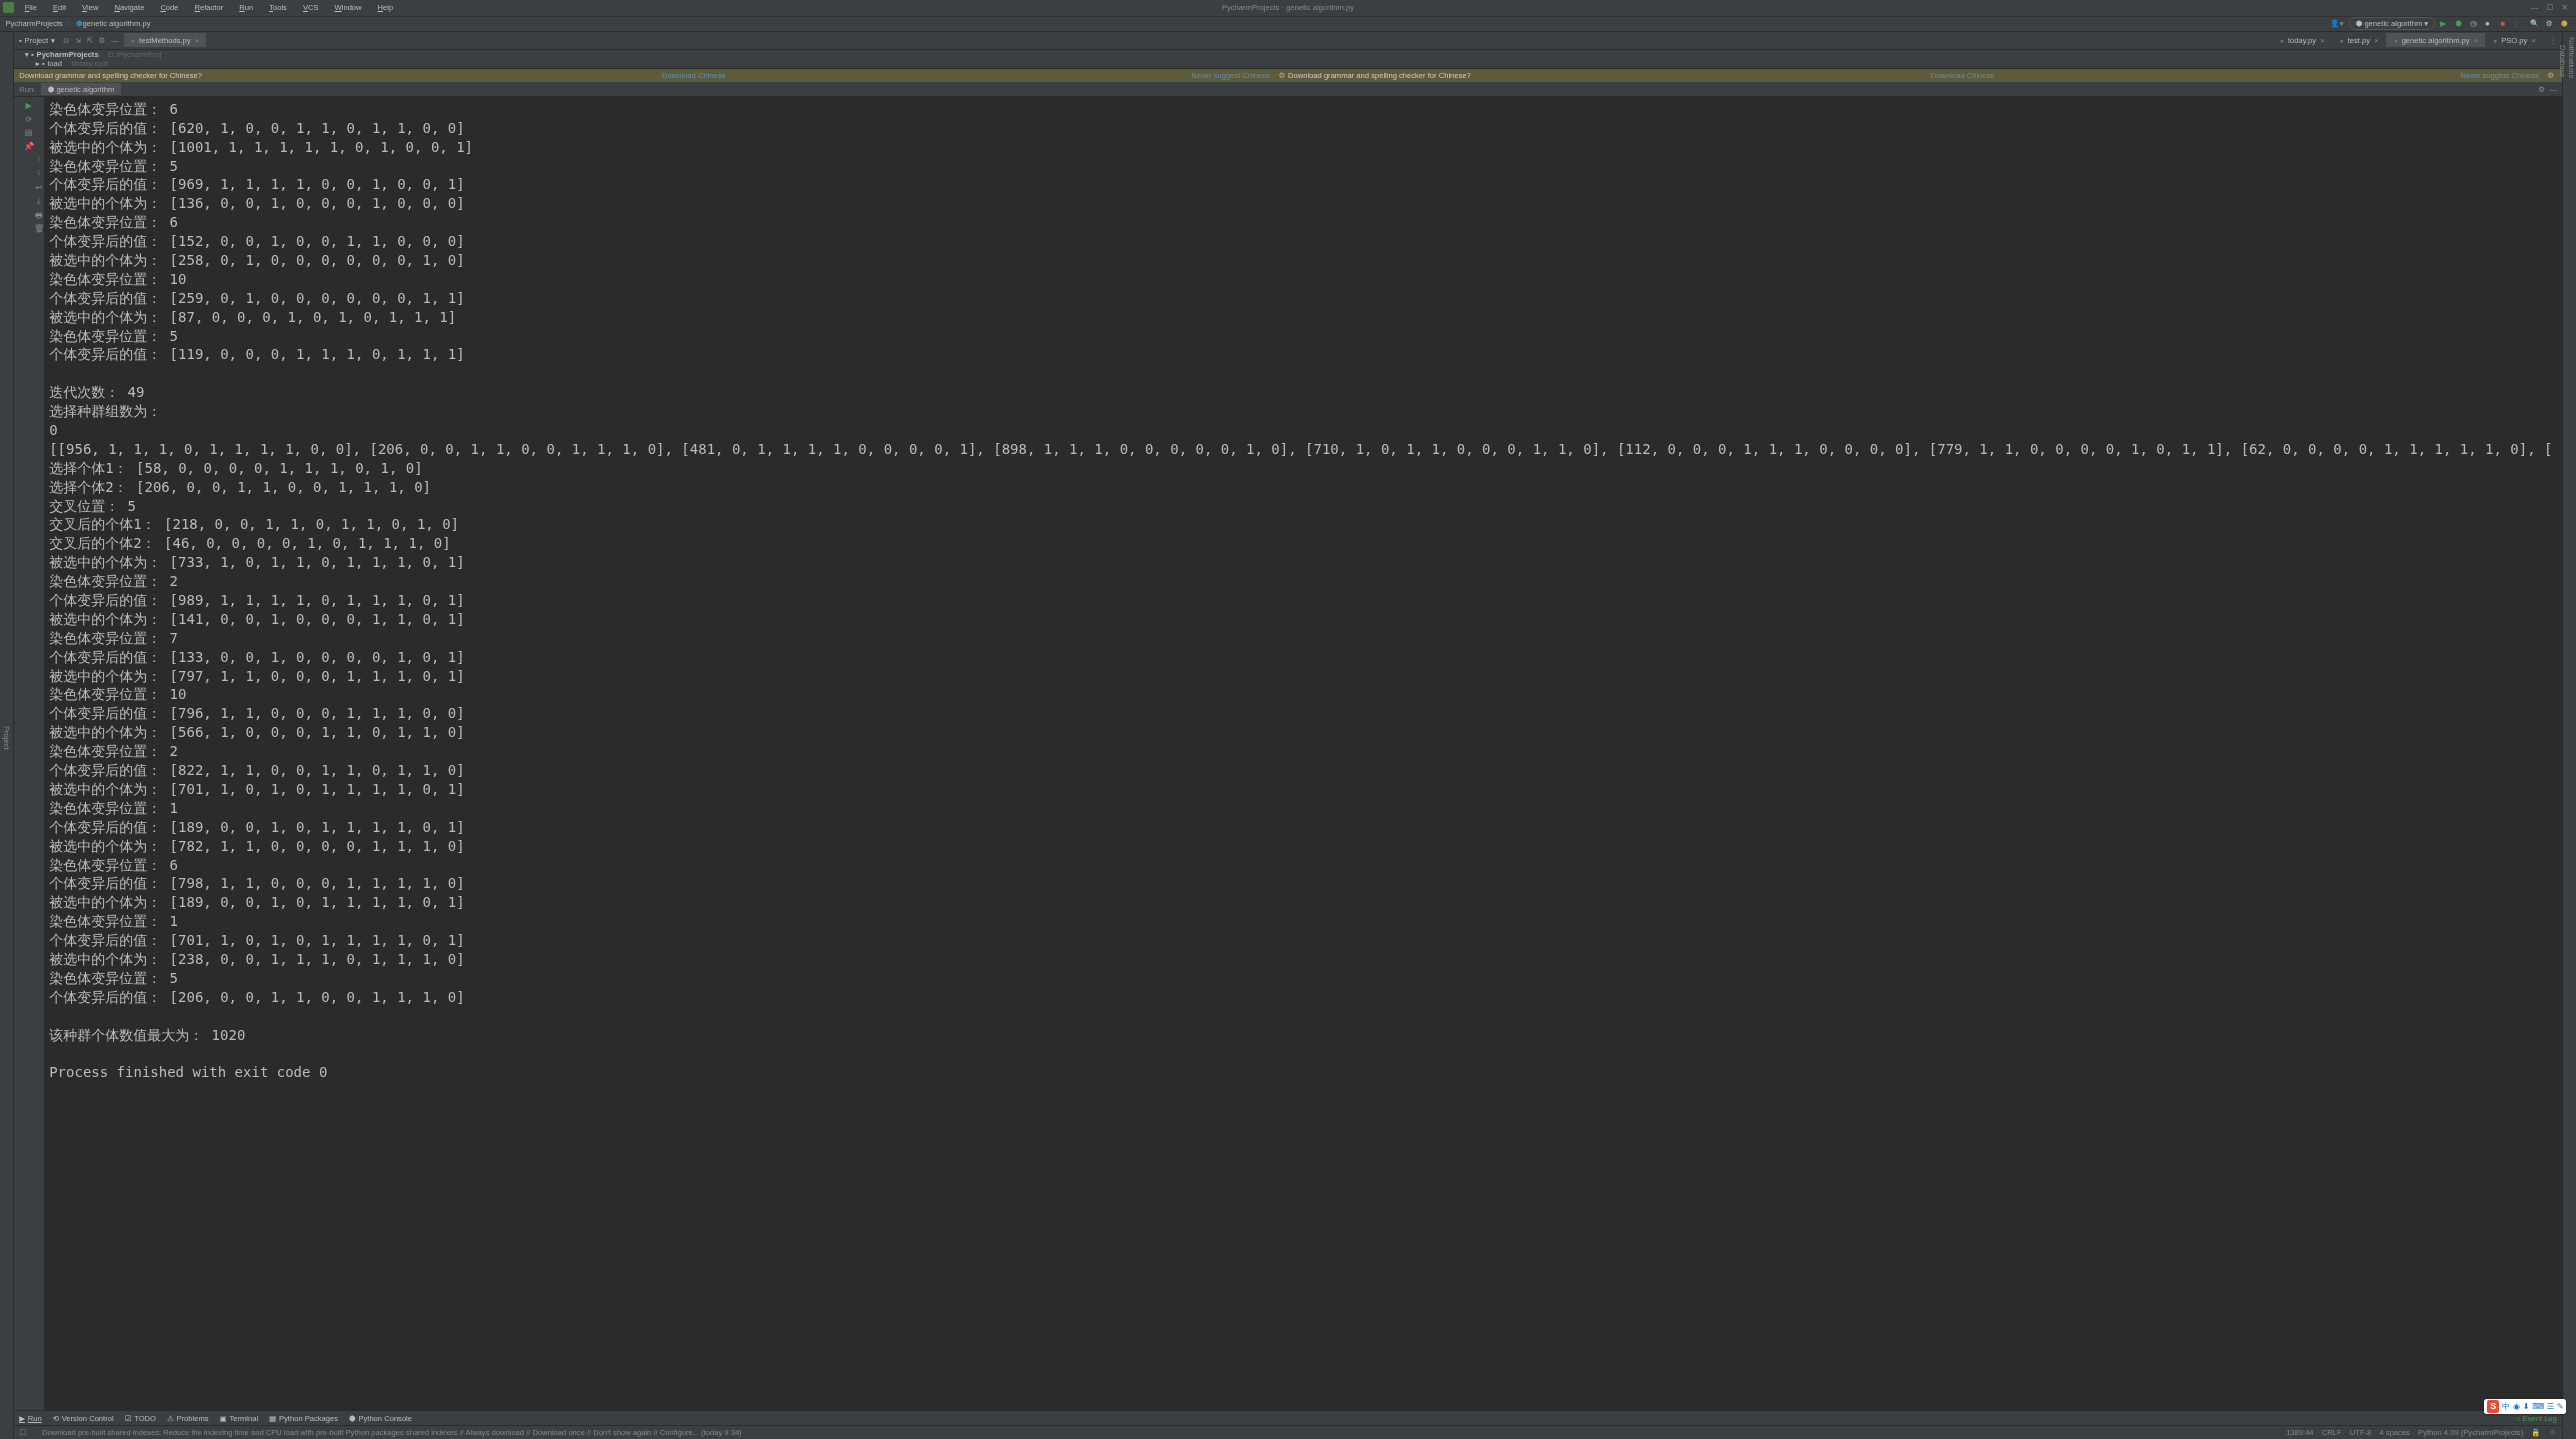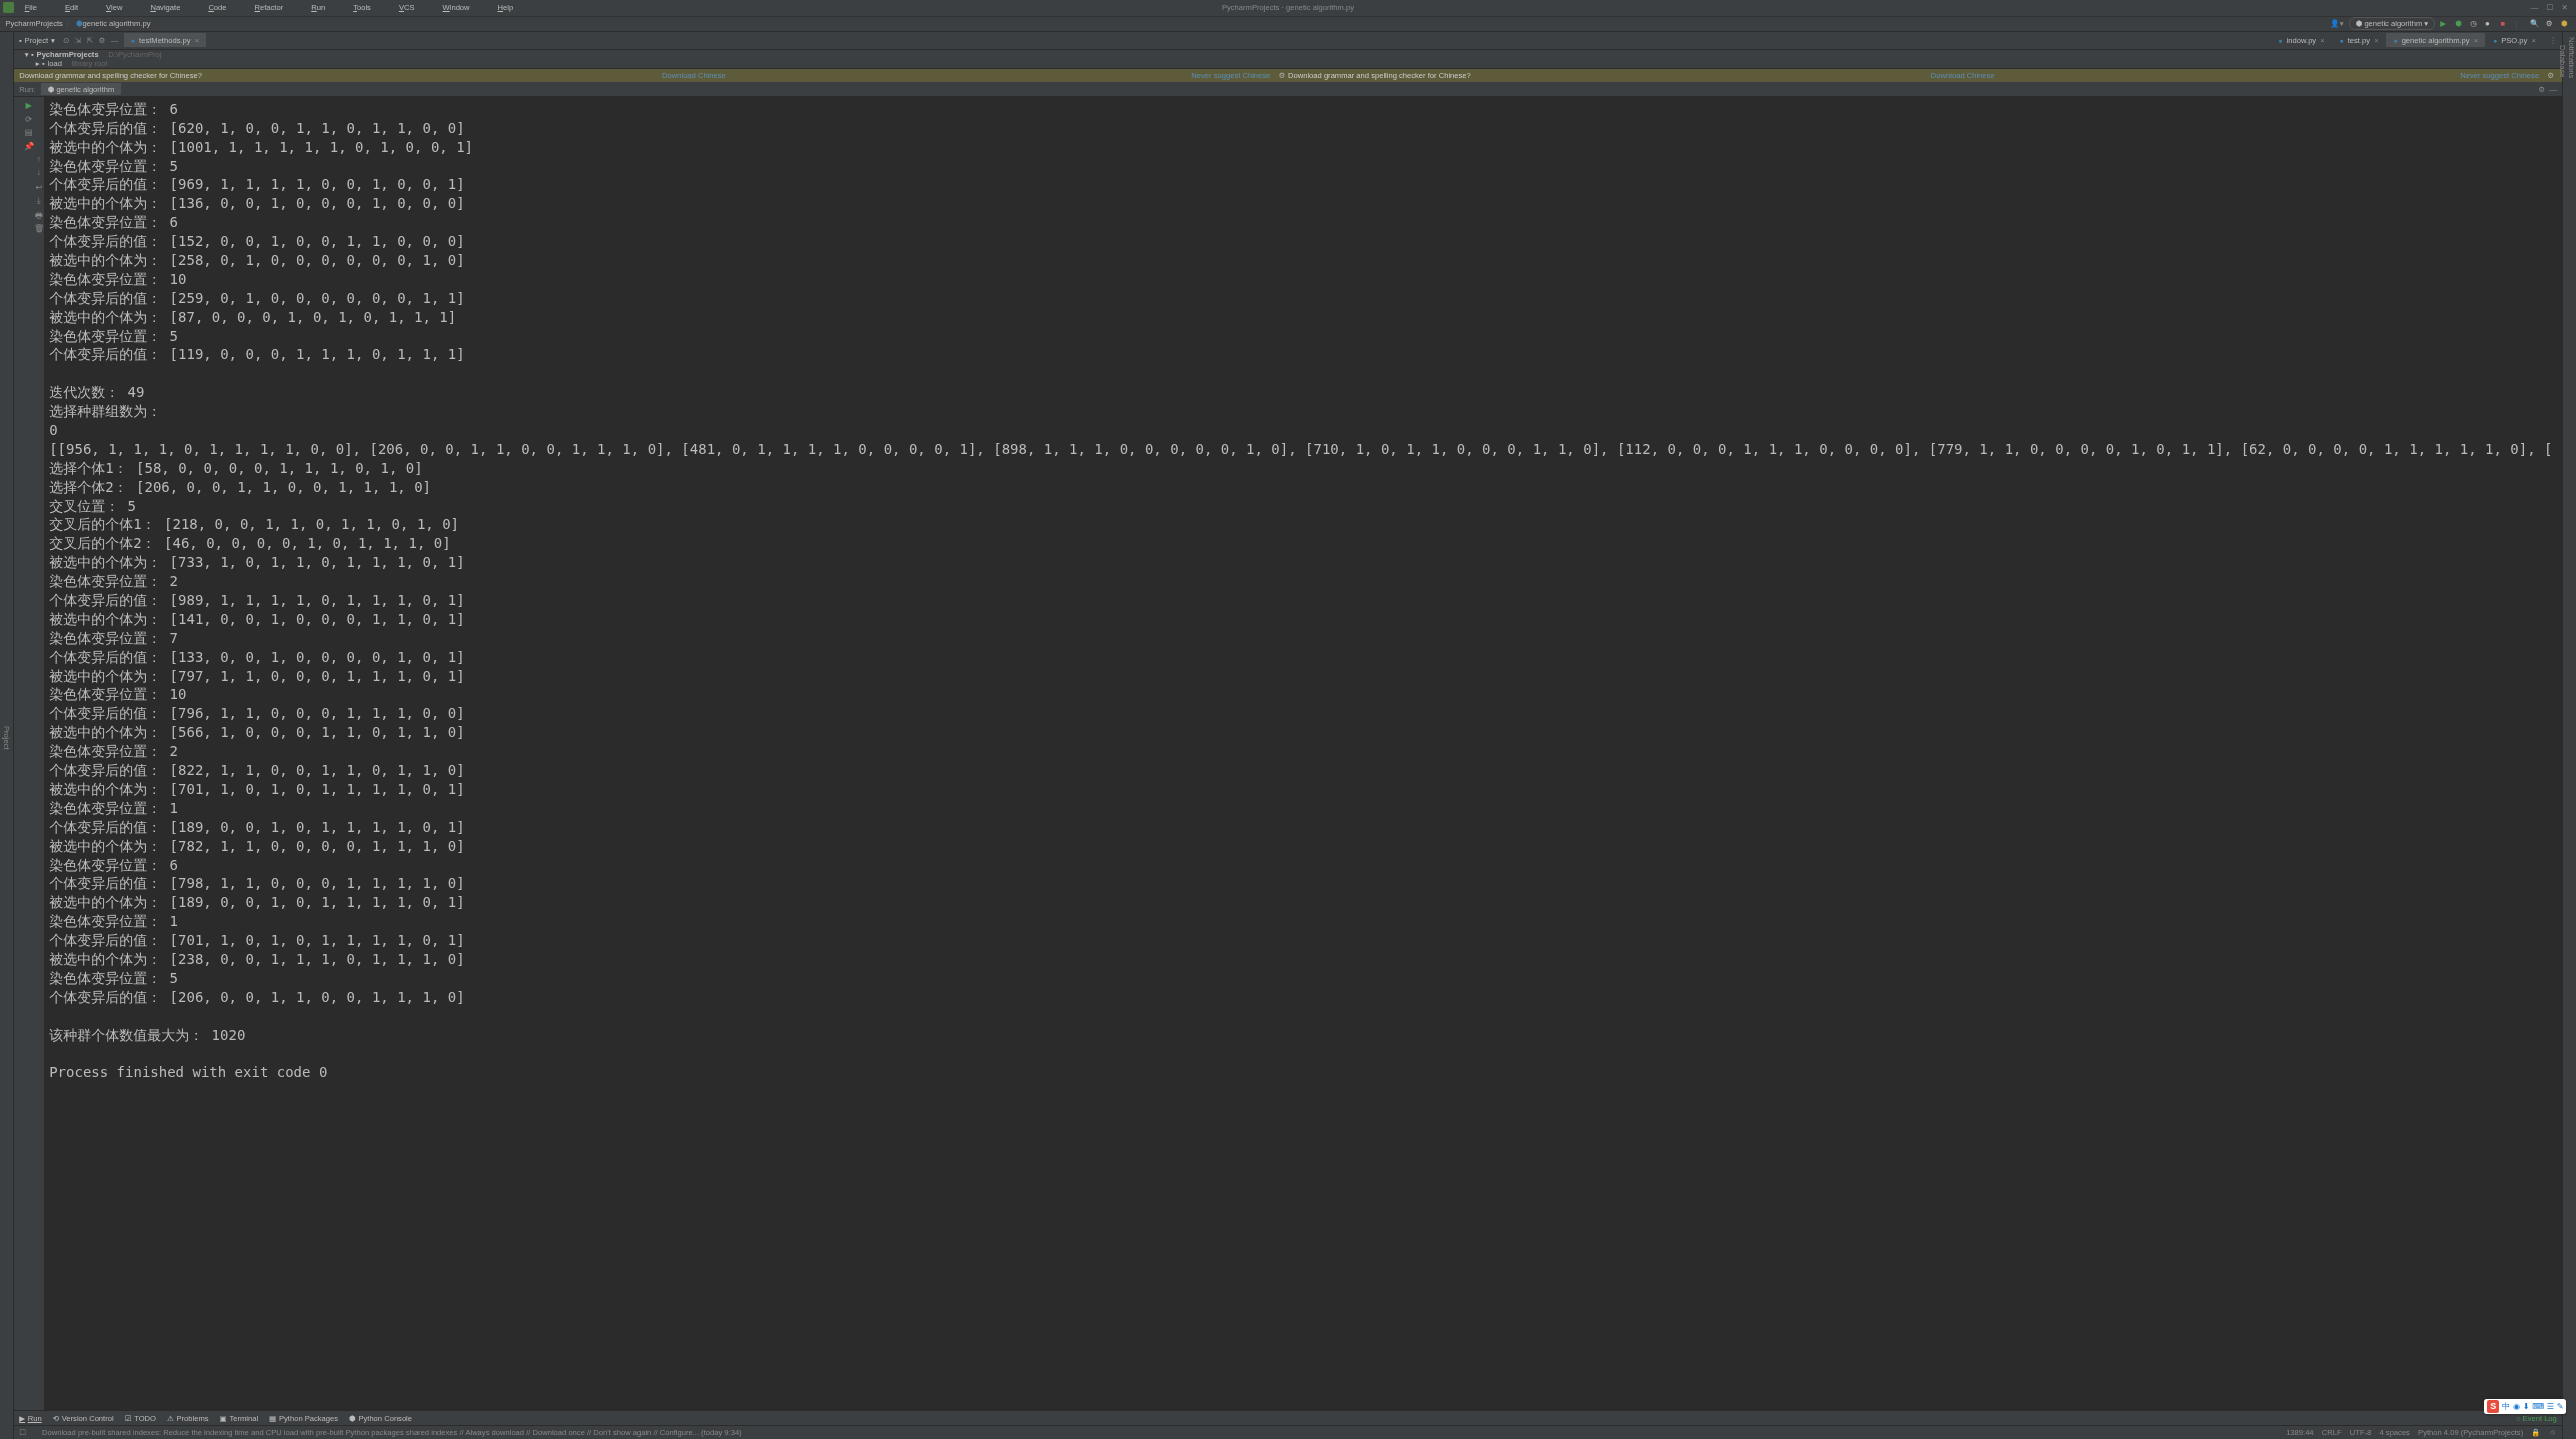--- a/index.html
+++ b/index.html
@@ -1,19 +1,19 @@
 <!DOCTYPE html>
 <html style="font-size:11px"><head>
 <meta charset="utf-8">
 <style>
 *{margin:0;padding:0;box-sizing:border-box}
 body{font-family:"Segoe UI",Arial,sans-serif;font-size:7.6px;background:#2b2b2b;color:#bbb;overflow:hidden;width:100vw;height:100vh;display:flex;flex-direction:column}
 .title-bar{height:16.5px;background:#3c3f41;display:flex;align-items:center;padding:0 2.7px;border-bottom:0.7px solid #323232}
 .title-bar .app-icon{width:11px;height:11px;background:#4a7d3f;border-radius:1.4px;margin-right:5.5px}
-.menu-bar{display:flex;gap:17px}
+.menu-bar{display:flex;gap:5px}
 .menu-item{padding:1.4px 5.5px;color:#bbb;cursor:default}
 .menu-item u{text-decoration:underline}
 .proj-title{margin-left:auto;margin-right:auto;position:absolute;left:50%;transform:translateX(-50%);color:#888}
 .win-controls{margin-left:auto;display:flex;gap:8.2px;padding-right:5.5px;color:#888}
 
 .nav-bar{height:15px;background:#3c3f41;display:flex;align-items:center;padding:0 5.5px;border-bottom:0.7px solid #2b2b2b;font-size:7.6px}
 .crumb{color:#bbb}
 .crumb-sep{margin:0 2.7px;color:#666}
 .nav-icons{margin-left:auto;display:flex;gap:5.5px;align-items:center}
 .nav-icons .run-cfg{background:#3c3f41;border:0.7px solid #555;padding:0.7px 5.5px;border-radius:6px;color:#bbb}
@@ -141,21 +141,21 @@
       <div class="editor-tabs" id="tabs-left">
           <div class="ed-tab">
             <span class="py"></span>
             <span>testMethods.py</span>
             <span class="close">×</span>
           </div>
         </div>
       <div class="ed-tabs-r" id="tabs-right">
           <div class="ed-tab inactive">
             <span class="py"></span>
-            <span>indow.py</span>
+            <span>today.py</span>
             <span class="close">×</span>
           </div>
           <div class="ed-tab inactive">
             <span class="py"></span>
             <span>test.py</span>
             <span class="close">×</span>
           </div>
           <div class="ed-tab">
             <span class="py"></span>
             <span>genetic algorithm.py</span>

